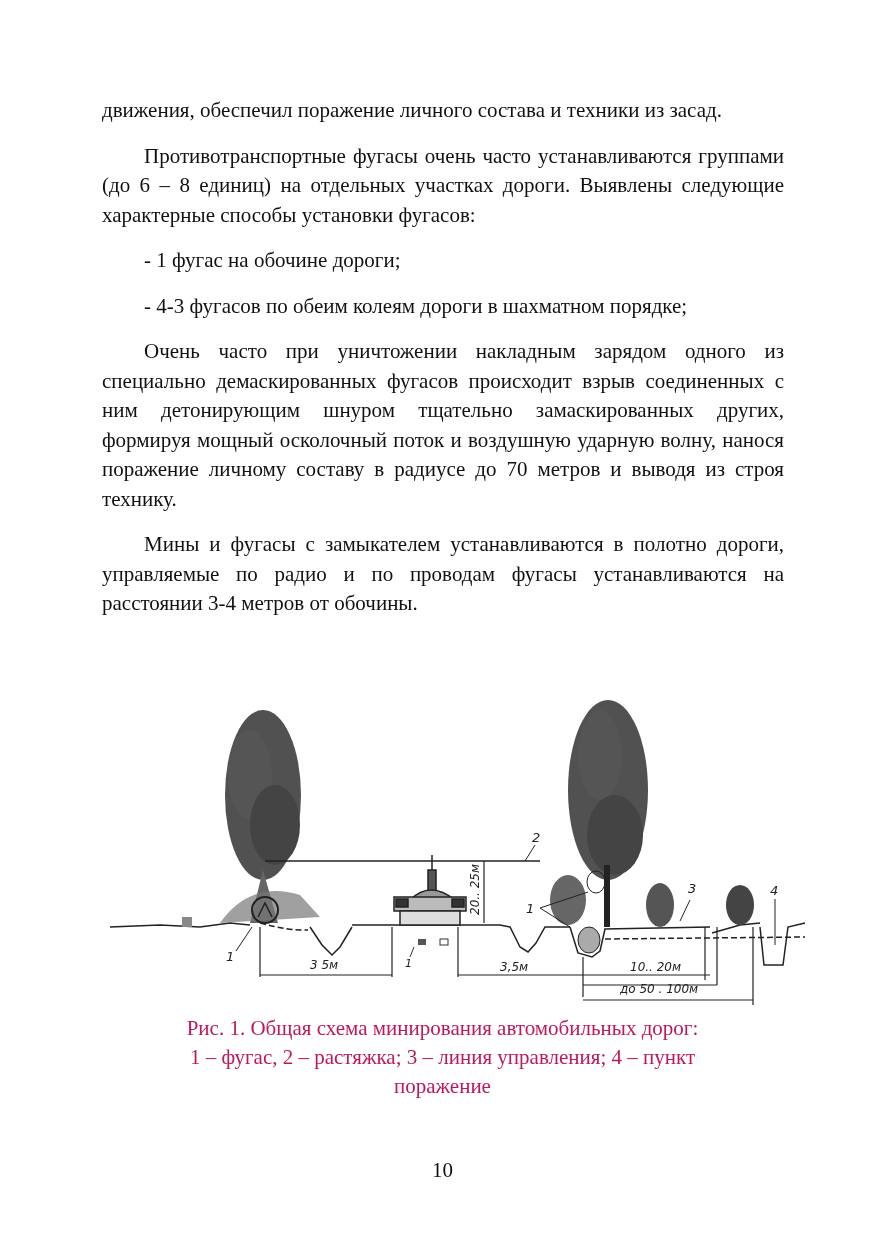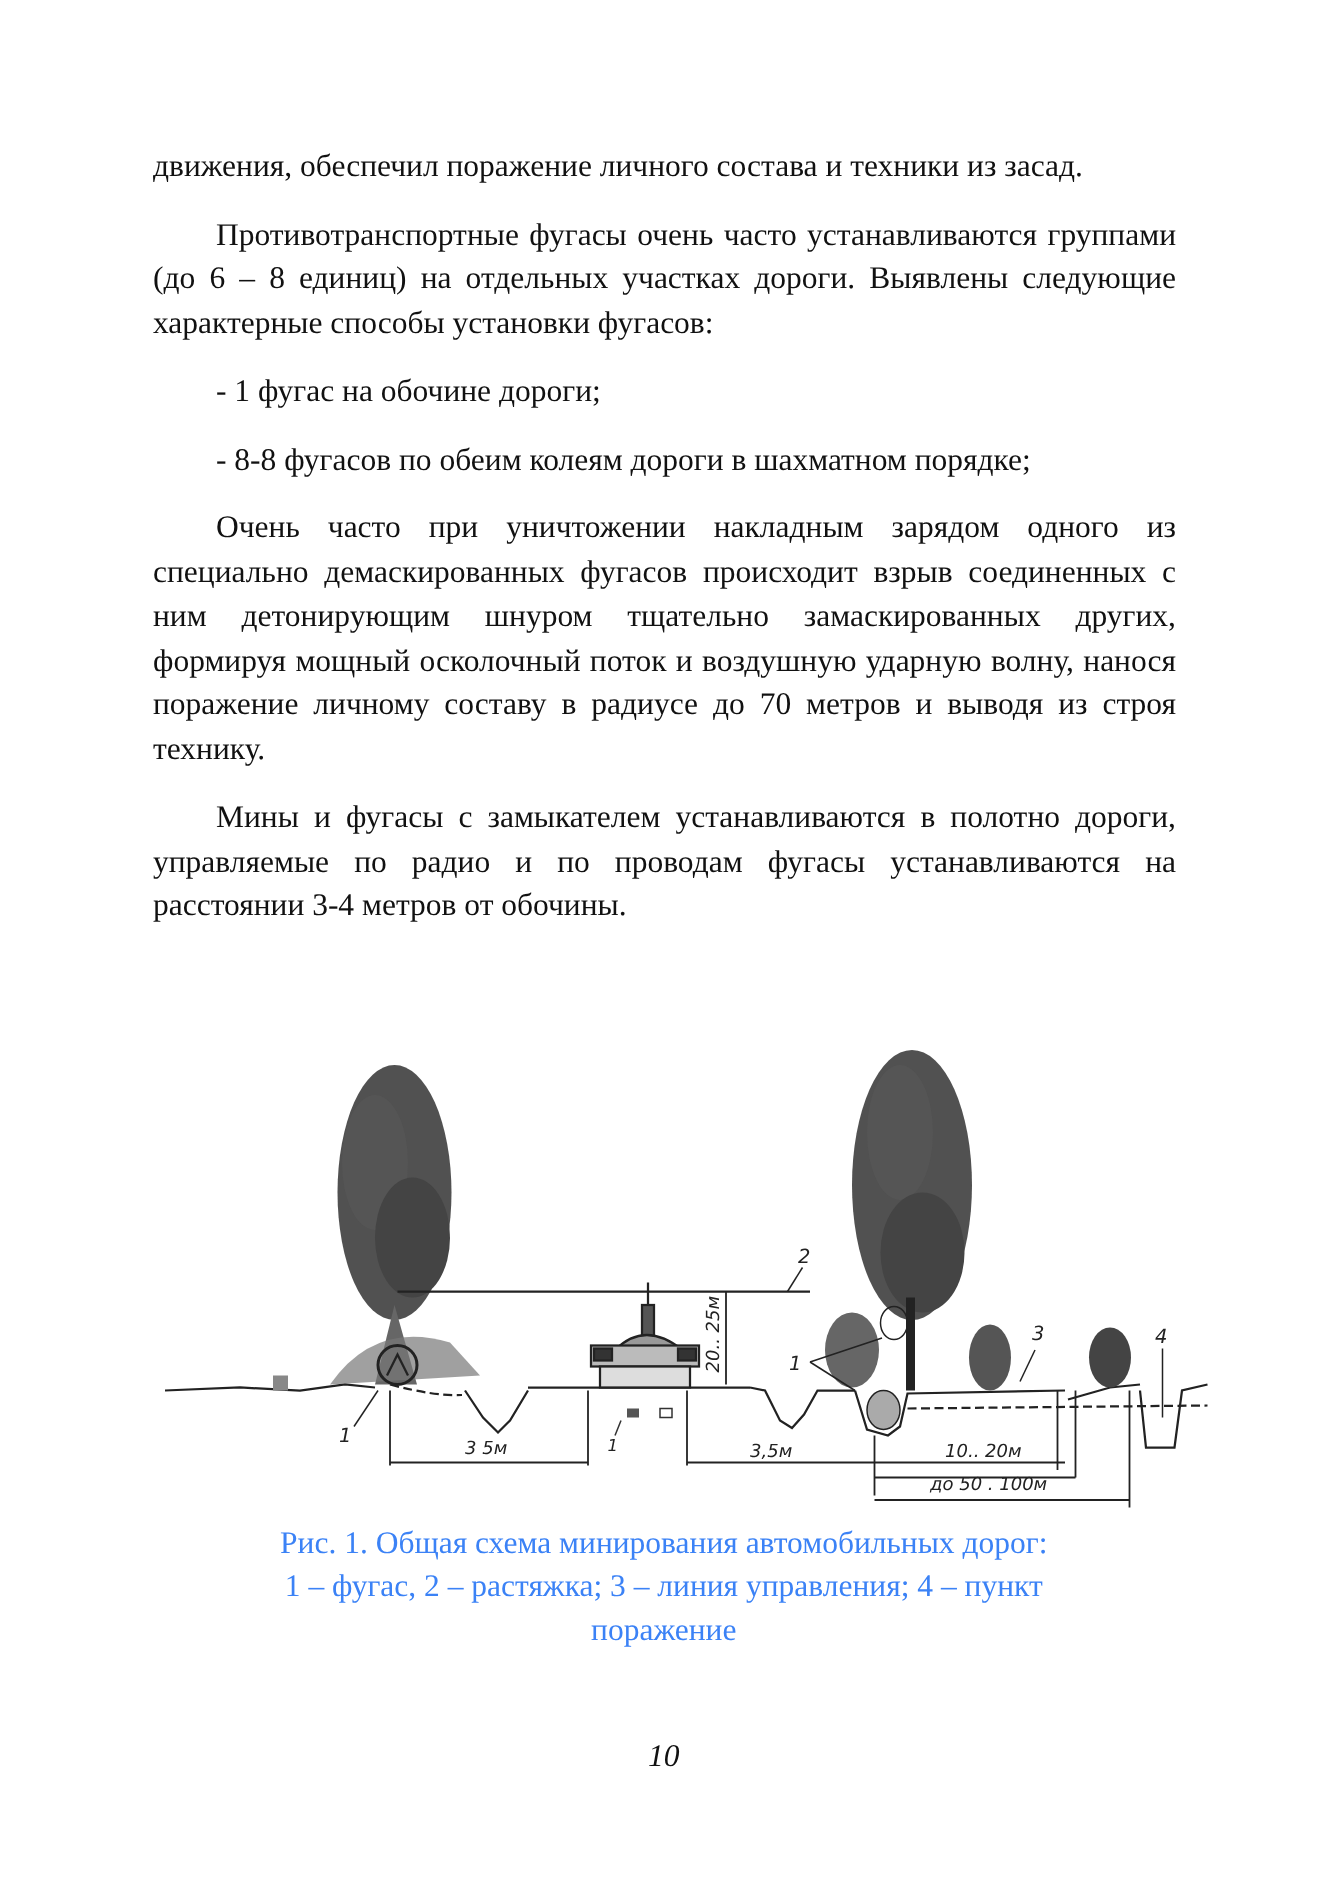--- a/index.html
+++ b/index.html
@@ -12,38 +12,38 @@
     }
     .text-block p { margin: 0; text-align: justify; }
     .text-block p.indent { text-indent: 42px; margin-top: 16px; }
     .text-block p.last-left { text-align-last: left; }
     .figure { position: absolute; left: 100px; top: 695px; width: 710px; height: 320px; }
     .figure svg { width: 710px; height: 320px; display: block; }
     .fig-label { font-family: "DejaVu Sans", sans-serif; font-style: italic; fill: #222; }
     .caption {
       position: absolute; left: 110px; top: 1014px; width: 665px;
       text-align: center; font-family: "Liberation Serif", "DejaVu Serif", serif;
-      font-size: 21px; line-height: 29px; color: #3b82f6;
+      font-size: 21px; line-height: 29px; color: #be185d;
     }
     .caption div { margin: 0; }
     .page-number {
       position: absolute; left: 0; top: 1158px; width: 885px; text-align: center;
-      font-family: "Liberation Serif", "DejaVu Serif", serif; font-size: 21px; color: #111; font-style: italic;
+      font-family: "Liberation Serif", "DejaVu Serif", serif; font-size: 21px; color: #111;
     }
   </style>
 </head>
 <body>
 
 <div class="page">
 
   <div class="text-block">
     <p class="last-left">движения, обеспечил поражение личного состава и техники из засад.</p>
     <p class="indent last-left">Противотранспортные фугасы очень часто устанавливаются группами (до 6 – 8 единиц) на отдельных участках дороги. Выявлены следующие характерные способы установки фугасов:</p>
     <p class="indent last-left">- 1 фугас на обочине дороги;</p>
-    <p class="indent last-left">- 8-8 фугасов по обеим колеям дороги в шахматном порядке;</p>
+    <p class="indent last-left">- 4-3 фугасов по обеим колеям дороги в шахматном порядке;</p>
     <p class="indent last-left">Очень часто при уничтожении накладным зарядом одного из специально демаскированных фугасов происходит взрыв соединенных с ним детонирующим шнуром тщательно замаскированных других, формируя мощный осколочный поток и воздушную ударную волну, нанося поражение личному составу в радиусе до 70 метров и выводя из строя технику.</p>
     <p class="indent last-left">Мины и фугасы с замыкателем устанавливаются в полотно дороги, управляемые по радио и по проводам фугасы устанавливаются на расстоянии 3-4 метров от обочины.</p>
   </div>
 
   <div class="figure">
     <svg viewBox="0 0 710 320" xmlns="http://www.w3.org/2000/svg">
 
       <g stroke="#222" stroke-width="1.5" fill="none">
         <path d="M10 232 L60 230 L100 232 L130 228 L150 230"></path>
         <path d="M160 228 Q190 236 208 235" stroke-dasharray="6 3"></path>

